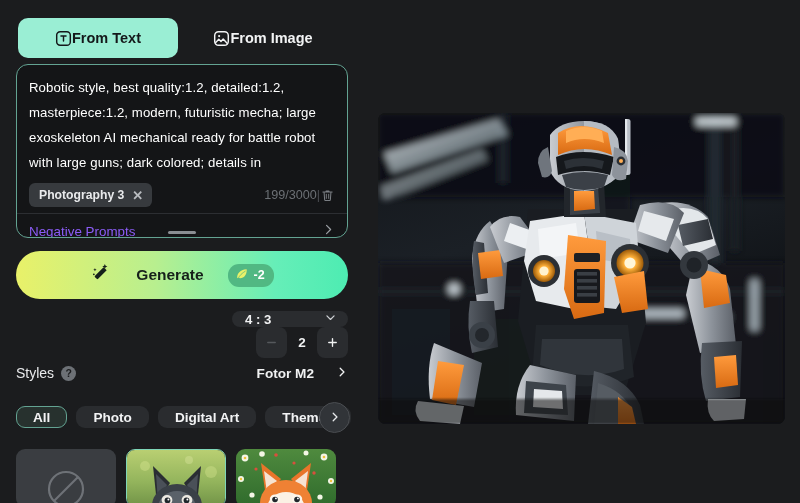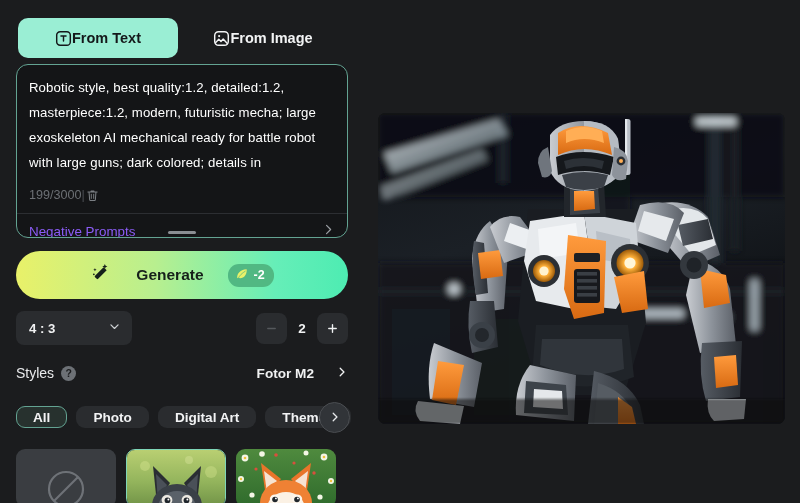--- a/index.html
+++ b/index.html
@@ -156,24 +156,25 @@
     border-radius: 11px;
     padding: 3px 9px 3px 7px;
     color: #ffffff;
     font-size: 12.5px;
     font-weight: bold;
   }
 
   
   .row-controls {
     display: flex;
-    align-items: center;
+    align-items: flex-end;
     justify-content: space-between;
     margin: 12px 14px 0 16px;
     height: 34px;
+    flex-direction: column;
   }
   .ratio-select {
     width: 116px; height: 34px;
     background: #2a2c2f;
     border-radius: 8px;
     display: flex;
     align-items: center;
     justify-content: space-between;
     padding: 0 11px 0 13px;
     color: #f0f1f2;
@@ -315,20 +316,24 @@
           </svg>
         </span>
         <span>From Image</span>
       </div>
     </div>
 
     <div class="prompt-card">
       <div class="prompt-text">Robotic style, best quality:1.2, detailed:1.2, masterpiece:1.2, modern, futuristic mecha; large exoskeleton AI mechanical ready for battle robot with large guns; dark colored; details in</div>
 
       <div class="prompt-meta">
+        <div class="chip">
+          <span>Photography 3</span>
+          <span class="chip-x">✕</span>
+        </div>
         <div class="meta-right">
           <span>199/3000</span>
           <span class="meta-sep">|</span>
           <span class="trash">
             <svg width="15" height="15" viewBox="0 0 20 20">
               <path d="M3.8 5.4h12.4M8.1 5.4V3.9h3.8v1.5M5.4 5.4l.8 10.3a1.1 1.1 0 0 0 1.1 1h5.4a1.1 1.1 0 0 0 1.1-1l.8-10.3" fill="none" stroke="#7a7e83" stroke-width="1.4" stroke-linecap="round" stroke-linejoin="round"></path>
               <path d="M8.4 8.3v5.6M11.6 8.3v5.6" stroke="#7a7e83" stroke-width="1.3" stroke-linecap="round"></path>
             </svg>
           </span>
         </div>

